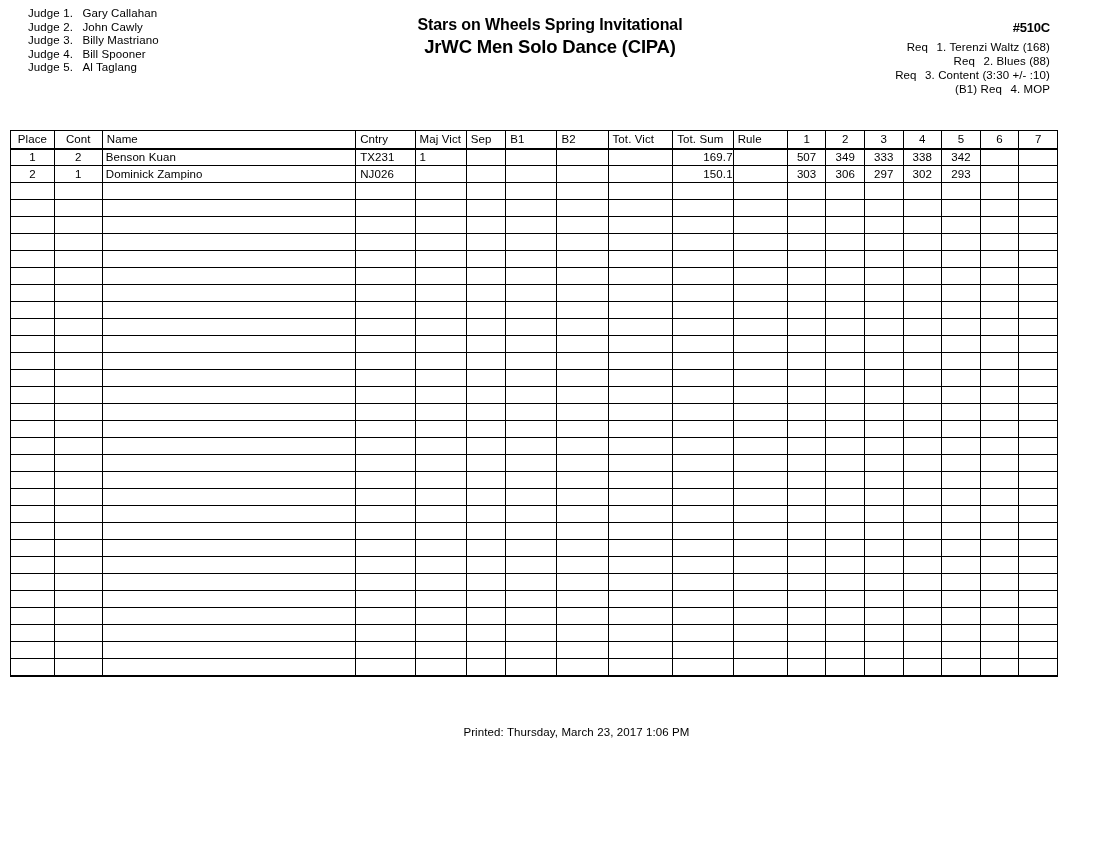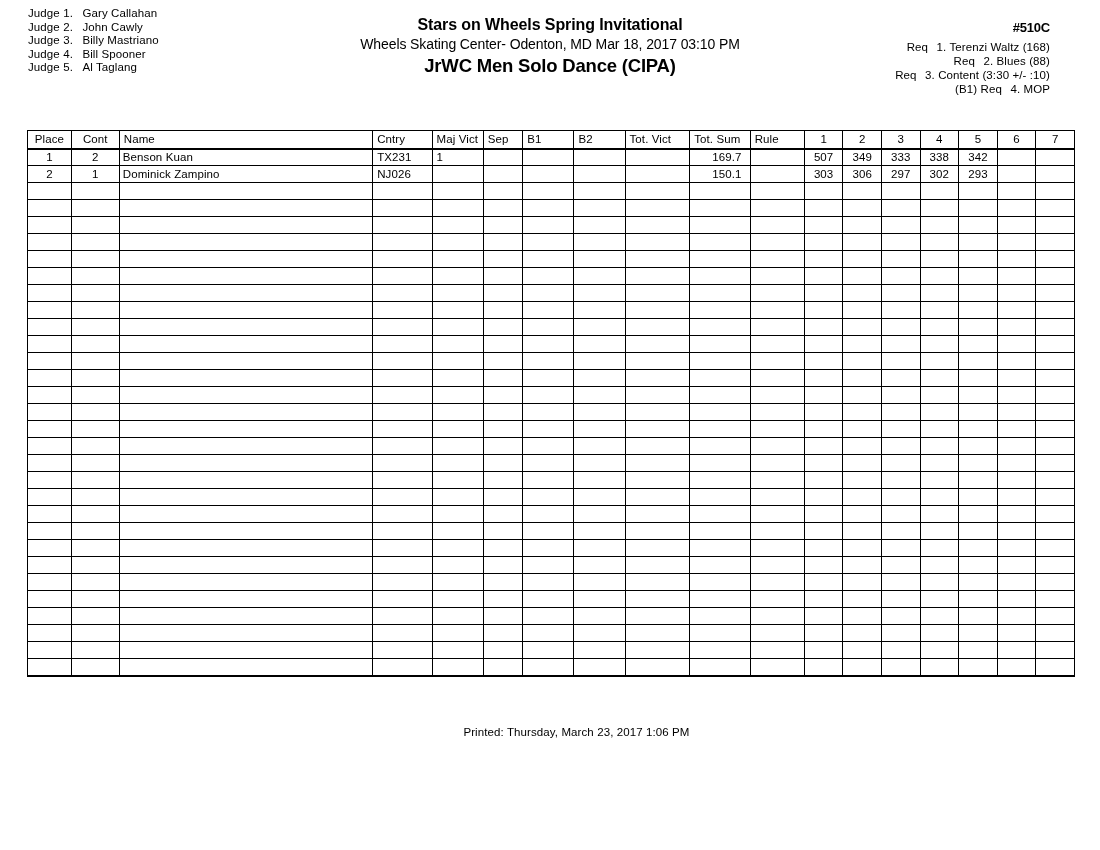--- a/index.html
+++ b/index.html
@@ -87,21 +87,21 @@
   }
   .req-line .rprefix {
     display: inline-block;
     min-width: 24px;
   }
   .req-line .rnum { display: inline-block; width: 15px; }
 
   
   #results-table {
     position: absolute;
-    left: 27px;
+    left: 10px;
     top: 130px;
     border-collapse: collapse;
     table-layout: fixed;
     width: 1048px;
     background: #ffffff;
   }
   #results-table th,
   #results-table td {
     border: 1px solid #000000;
     font-size: 11.5px;
@@ -148,21 +148,21 @@
     text-align: left;
     padding-left: 4px;
   }
   #results-table thead th.c-place,
   #results-table thead th.c-cont,
   #results-table thead th.c-judge {
     text-align: center;
     padding-left: 0;
   }
   #results-table td.c-majvict { text-align: left; padding-left: 4px; }
-  #results-table td.c-totsum  { text-align: left; padding-left: 22px; }
+  #results-table td.c-totsum  { text-align: right; padding-left: 22px; }
   #results-table td.c-cntry   { text-align: left; padding-left: 4px; }
   #results-table td.c-judge   { text-align: center; padding-left: 0; }
 
   
   #printed-line {
     position: absolute;
     left: 0;
     top: 726px;
     width: 1013px;
     text-align: center;
@@ -180,21 +180,20 @@
 <div id="judges">
     <div class="judge-line"><span class="jlabel">Judge</span> <span class="jnum"> 1.</span> <span class="jname">Gary Callahan</span></div>
     <div class="judge-line"><span class="jlabel">Judge</span> <span class="jnum"> 2.</span> <span class="jname">John Cawly</span></div>
     <div class="judge-line"><span class="jlabel">Judge</span> <span class="jnum"> 3.</span> <span class="jname">Billy Mastriano</span></div>
     <div class="judge-line"><span class="jlabel">Judge</span> <span class="jnum"> 4.</span> <span class="jname">Bill Spooner</span></div>
     <div class="judge-line"><span class="jlabel">Judge</span> <span class="jnum"> 5.</span> <span class="jname">Al Taglang</span></div>
   </div>
 
 <div id="header-center">
   <div id="event-title">Stars on Wheels Spring Invitational</div>
-  <div id="venue-line">Wheels Skating Center- Odenton, MD  Mar 18, 2017  03:10 PM</div>
   <div id="category-title">JrWC Men Solo Dance (CIPA)</div>
 </div>
 
 <div id="header-right">
   <div id="event-number">#510C</div>
   <div id="requirements-list">
       <div class="req-line"><span class="rprefix"></span> <span>Req</span> <span class="rnum"> 1.</span> <span>Terenzi Waltz (168)</span></div>
       <div class="req-line"><span class="rprefix"></span> <span>Req</span> <span class="rnum"> 2.</span> <span>Blues (88)</span></div>
       <div class="req-line"><span class="rprefix"></span> <span>Req</span> <span class="rnum"> 3.</span> <span>Content (3:30 +/- :10)</span></div>
       <div class="req-line"><span class="rprefix">(B1)</span> <span>Req</span> <span class="rnum"> 4.</span> <span>MOP</span></div>

